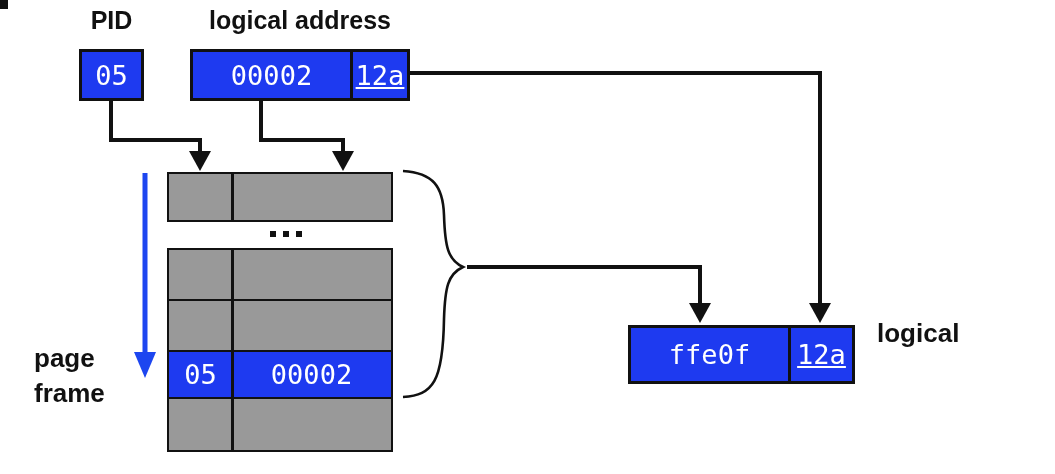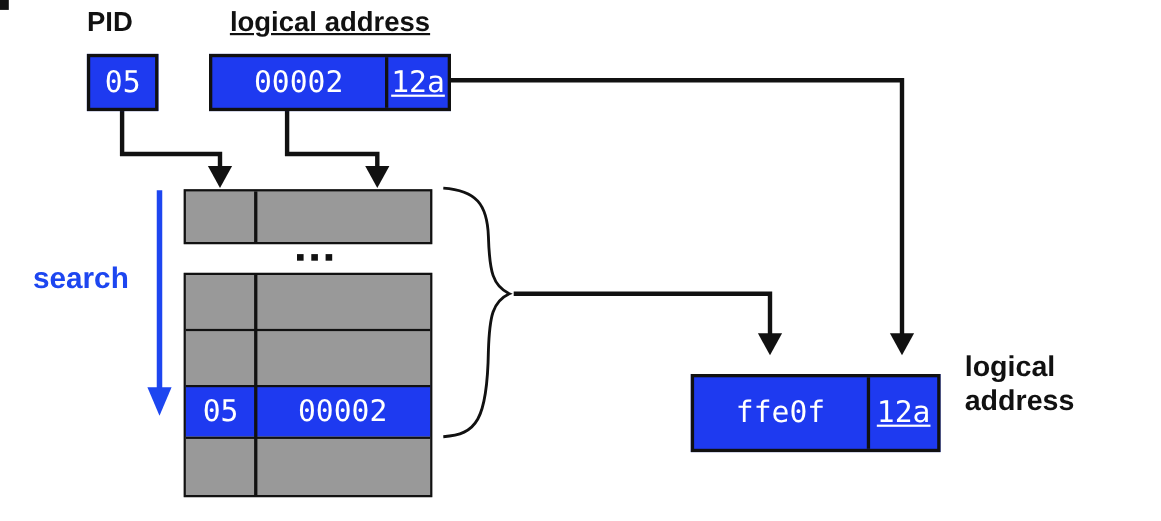--- a/index.html
+++ b/index.html
@@ -17,34 +17,34 @@
     font-family:"Liberation Sans",sans-serif;overflow:hidden;
   }
   .overlay{position:absolute;left:0;top:0;width:1055px;height:474px;z-index:1;pointer-events:none;}
   .overlay .conn{stroke:var(--line-black);stroke-width:4;fill:none;}
   .overlay .head{fill:var(--line-black);stroke:none;}
   .overlay .search-line{stroke:var(--search-blue);stroke-width:5;fill:none;}
   .overlay .search-head{fill:var(--search-blue);stroke:none;}
   .overlay .brace{stroke:var(--line-black);stroke-width:2.6;fill:none;}
 
   .label{position:absolute;color:var(--label-black);font-weight:bold;z-index:3;}
-  .pid-label{left:79px;top:6px;width:65px;text-align:left;font-size:25px;}
-  .la-label{left:190px;top:6px;width:220px;text-align:center;font-size:25px;text-decoration:underline;}
+  .pid-label{left:79px;top:6px;width:65px;text-align:center;font-size:25px;}
+  .la-label{left:190px;top:6px;width:220px;text-align:center;font-size:25px;}
   .search-label{left:30px;top:238px;font-size:27px;color:var(--search-blue);}
   .pft-label{left:34px;top:341px;font-size:26px;line-height:35px;}
   .pa-label{left:877px;top:318px;font-size:26px;line-height:31px;}
 
   .bluebox{
     position:absolute;background:var(--box-blue);border:3px solid var(--line-black);
     box-sizing:border-box;display:flex;align-items:center;z-index:2;
     color:var(--text-white);font-family:"DejaVu Sans Mono",monospace;font-size:27px;
   }
   .pid-box{left:79px;top:49px;width:65px;height:52px;justify-content:center;}
   .la-box{left:190px;top:49px;width:220px;height:52px;padding:0;}
-  .pa-box{left:628px;top:340px;width:227px;height:71px;}
+  .pa-box{left:628px;top:325px;width:227px;height:59px;}
   .cell{height:100%;display:flex;align-items:center;justify-content:center;box-sizing:border-box;}
   .cell.grow{flex:1;}
   .cell.offset{width:57px;border-left:3px solid var(--line-black);text-decoration:underline;}
   .pa-box .cell.offset{width:64px;}
 
   .trow-first{
     position:absolute;left:167px;top:172px;width:226px;height:50px;
     background:var(--row-gray);border:2.5px solid var(--line-black);box-sizing:border-box;z-index:2;
   }
   .tmain{
@@ -104,23 +104,24 @@
 
   <div class="bluebox pid-box">
     <span>05</span>
   </div>
 
   <div class="bluebox la-box">
     <div class="cell grow">00002</div>
     <div class="cell offset">12a</div>
   </div>
 
-  <div class="label search-label">search</div>
 
   <div class="label pft-label">
+    <div>page</div>
+    <div>frame</div>
   </div>
 
   <div class="trow-first">
     <div class="col-divider"></div>
   </div>
 
   <div class="dots">
     <span class="dot"></span>
     <span class="dot"></span>
     <span class="dot"></span>
@@ -137,16 +138,15 @@
     <div class="col-divider"></div>
   </div>
 
   <div class="bluebox pa-box">
     <div class="cell grow">ffe0f</div>
     <div class="cell offset">12a</div>
   </div>
 
   <div class="label pa-label">
     <div>logical</div>
-    <div>address</div>
   </div>
 
 </div>
 
 </body></html>

